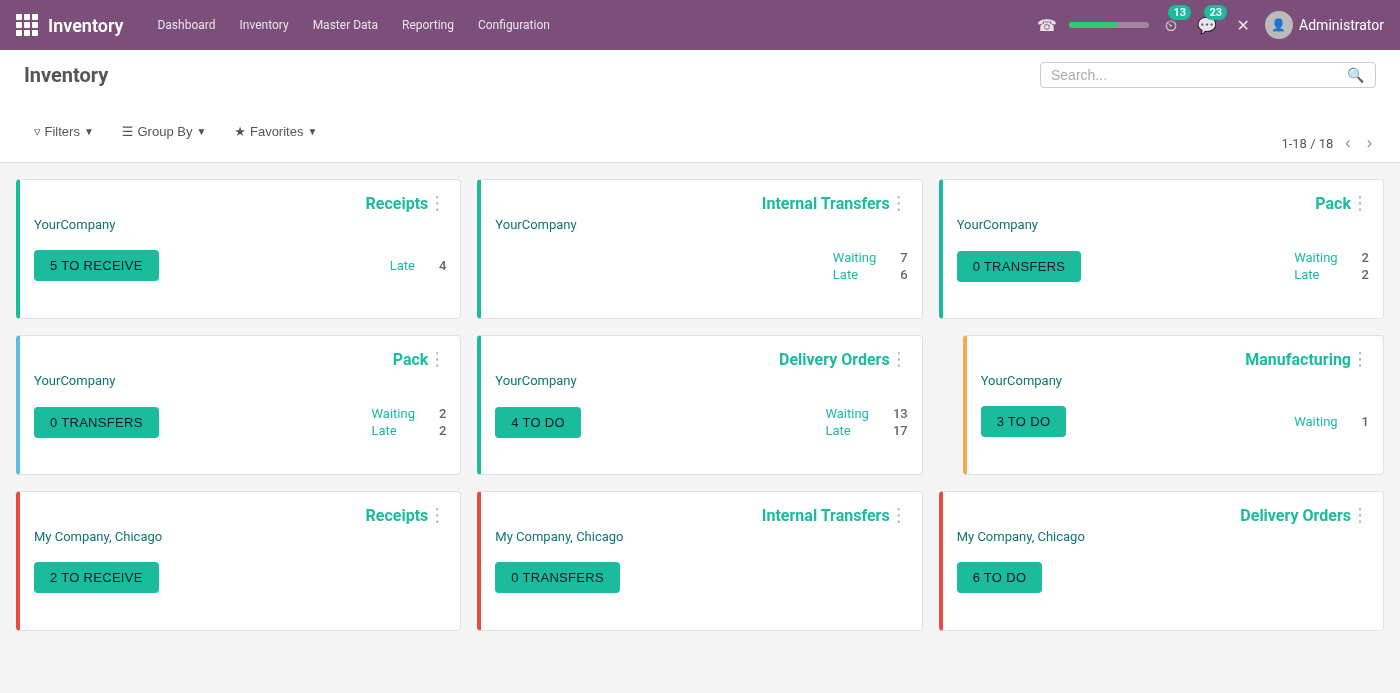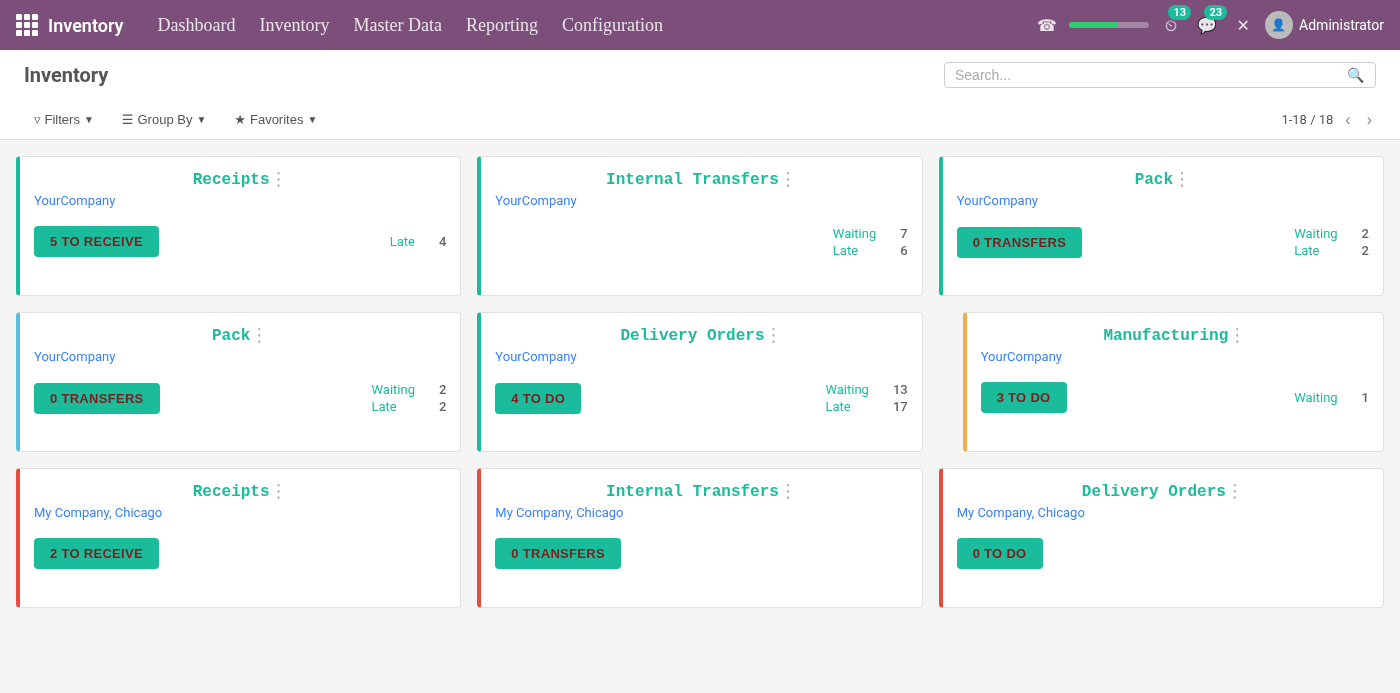--- a/index.html
+++ b/index.html
@@ -13,21 +13,21 @@
       padding: 0 16px;
       height: 50px;
       color: white;
       gap: 8px;
     }
     .topnav-logo { display: flex; align-items: center; gap: 10px; margin-right: 16px; }
     .topnav-logo .grid-icon { display: grid; grid-template-columns: repeat(3,6px); gap: 2px; }
     .topnav-logo .grid-icon span { width: 6px; height: 6px; background: white; border-radius: 1px; }
     .topnav-logo .brand { font-size: 18px; font-weight: 600; color: white; }
     .topnav-menu { display: flex; gap: 4px; flex: 1; }
-    .topnav-menu a { color: rgba(255,255,255,0.85); text-decoration: none; padding: 6px 10px; border-radius: 4px; font-size: 18px; cursor: pointer; font-family: Liberation Serif, serif; }
+    .topnav-menu a { color: rgba(255,255,255,0.85); text-decoration: none; padding: 6px 10px; border-radius: 4px; font-size: 12px; cursor: pointer; }
     .topnav-right { display: flex; align-items: center; gap: 8px; }
     .nav-icon { width: 28px; height: 28px; display: flex; align-items: center; justify-content: center; color: rgba(255,255,255,0.85); cursor: pointer; font-size: 16px; }
     .nav-badge { position: relative; display: flex; align-items: center; justify-content: center; }
     .badge { background: #1abc9c; color: white; border-radius: 10px; font-size: 11px; font-weight: bold; padding: 1px 5px; position: absolute; top: -6px; right: -6px; }
     .nav-progress { width: 80px; height: 6px; background: rgba(255,255,255,0.3); border-radius: 3px; overflow: hidden; }
     .nav-progress-bar { width: 60%; height: 100%; background: #2ecc71; }
     .nav-user { display: flex; align-items: center; gap: 6px; color: white; font-size: 14px; cursor: pointer; }
     .nav-avatar { width: 28px; height: 28px; border-radius: 50%; background: #bbb; display: flex; align-items: center; justify-content: center; font-size: 12px; color: white; overflow: hidden; }
 
     
@@ -43,21 +43,21 @@
       gap: 16px;
     }
     .page-title { font-size: 20px; color: #555; flex: 1; }
     .search-bar {
       display: flex;
       align-items: center;
       border: 1px solid #ccc;
       border-radius: 4px;
       padding: 4px 10px;
       gap: 8px;
-      width: 432px;
+      width: 336px;
       background: white;
     }
     .search-bar input {
       border: none;
       outline: none;
       flex: 1;
       font-size: 14px;
       color: #555;
     }
     .search-bar input::placeholder { color: #aaa; }
@@ -76,21 +76,21 @@
       gap: 4px;
       padding: 4px 10px;
       border: none;
       background: none;
       color: #555;
       cursor: pointer;
       font-size: 13px;
       border-radius: 4px;
     }
     .filter-btn .chevron { font-size: 10px; }
-    .pagination { display: flex; align-items: center; gap: 8px; color: #555; font-size: 13px; }
+    .pagination { display: flex; align-items: center; gap: 8px; color: #555; font-size: 13px; margin-top: 24px; }
     .pag-btn { background: none; border: none; cursor: pointer; color: #888; font-size: 16px; padding: 2px 4px; }
 
     
     .main { padding: 16px 16px; }
     .cards-grid {
       display: grid;
       grid-template-columns: repeat(3, 1fr);
       gap: 16px;
     }
 
@@ -105,42 +105,41 @@
       min-height: 140px;
     }
     .card.green-border { border-left-color: #1abc9c; }
     .card.blue-border { border-left-color: #5bc0de; }
     .card.orange-border { border-left-color: #f0ad4e; margin-left: 24px; }
     .card.red-border { border-left-color: #e74c3c; }
 
     .card-header {
       display: flex;
       align-items: flex-start;
-      justify-content: center;
+      justify-content: flex-end;
       padding: 14px 14px 4px 14px;
-      font-family: Liberation Mono, monospace;
     }
     .card-title { font-size: 16px; font-weight: 700; color: #1abc9c; cursor: pointer; }
-    .card-company { font-size: 13px; color: #3b82f6; padding: 0 14px 10px 14px; }
+    .card-company { font-size: 13px; color: #0f766e; padding: 0 14px 10px 14px; }
     .card-menu { color: #aaa; cursor: pointer; font-size: 18px; line-height: 1; }
 
     .card-body {
       display: flex;
       align-items: center;
       padding: 8px 14px 16px 14px;
       gap: 16px;
     }
     .action-btn {
       background: #1abc9c;
-      color: #7f1d1d;
+      color: #0f172a;
       border: none;
       border-radius: 4px;
       padding: 8px 16px;
       font-size: 13px;
-      font-weight: 700;
+      font-weight: 400;
       cursor: pointer;
       white-space: nowrap;
       letter-spacing: 0.3px;
     }
 
     .card-stats {
       display: flex;
       flex-direction: column;
       gap: 2px;
       margin-left: auto;
@@ -373,18 +372,18 @@
 
     </div>
   </div>
       <div class="card red-border">
     <div class="card-header">
       <span class="card-title">Delivery Orders</span>
       <span class="card-menu">⋮</span>
     </div>
     <div class="card-company">My Company, Chicago</div>
     <div class="card-body">
-      <button class="action-btn">0 TO DO</button>
+      <button class="action-btn">6 TO DO</button>
 
     </div>
   </div>
     </div>
 </div>
 
 </body></html>

